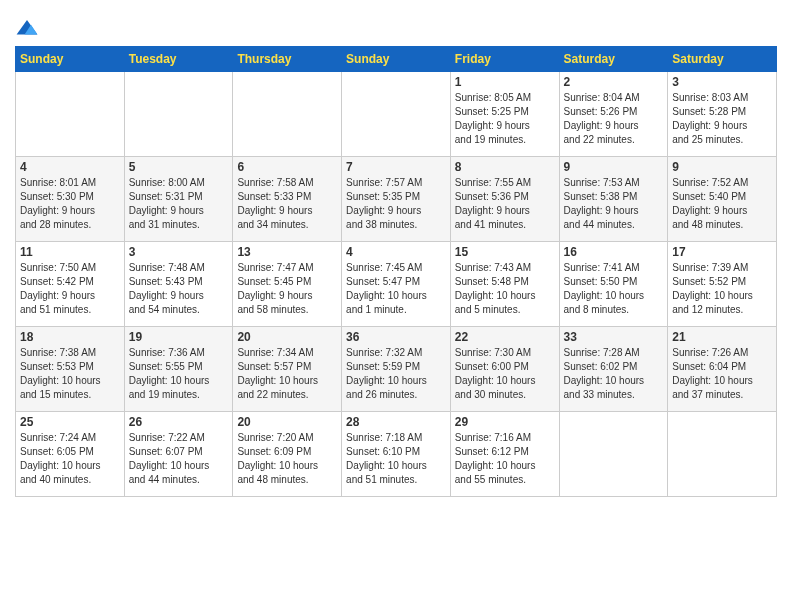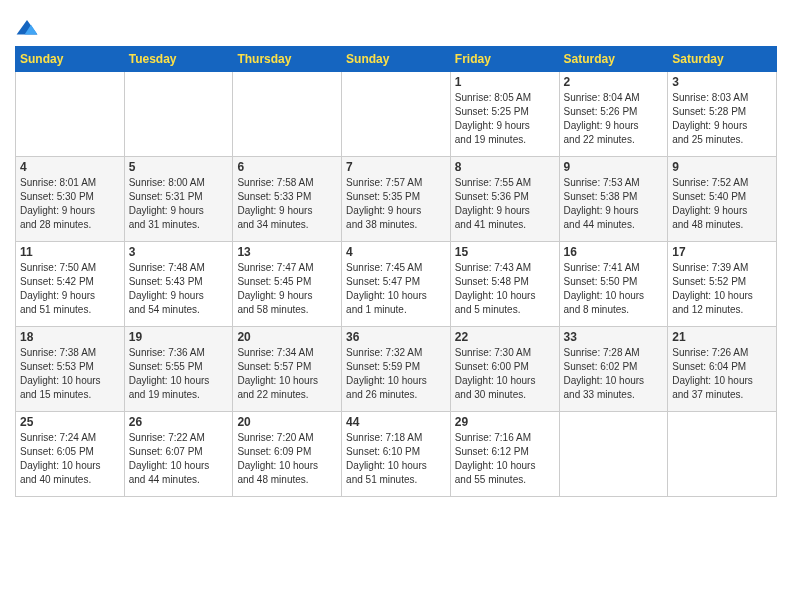--- a/index.html
+++ b/index.html
@@ -241,21 +241,21 @@
         </td>
         <td>
           <span class="day-number">26</span>
           <div class="day-info">Sunrise: 7:22 AM<br>Sunset: 6:07 PM<br>Daylight: 10 hours<br>and 44 minutes.</div>
         </td>
         <td>
           <span class="day-number">20</span>
           <div class="day-info">Sunrise: 7:20 AM<br>Sunset: 6:09 PM<br>Daylight: 10 hours<br>and 48 minutes.</div>
         </td>
         <td>
-          <span class="day-number">44</span>
+          <span class="day-number">28</span>
           <div class="day-info">Sunrise: 7:18 AM<br>Sunset: 6:10 PM<br>Daylight: 10 hours<br>and 51 minutes.</div>
         </td>
         <td>
           <span class="day-number">29</span>
           <div class="day-info">Sunrise: 7:16 AM<br>Sunset: 6:12 PM<br>Daylight: 10 hours<br>and 55 minutes.</div>
         </td>
         <td class="empty-cell"></td>
         <td class="empty-cell"></td>
       </tr>
     </tbody>

